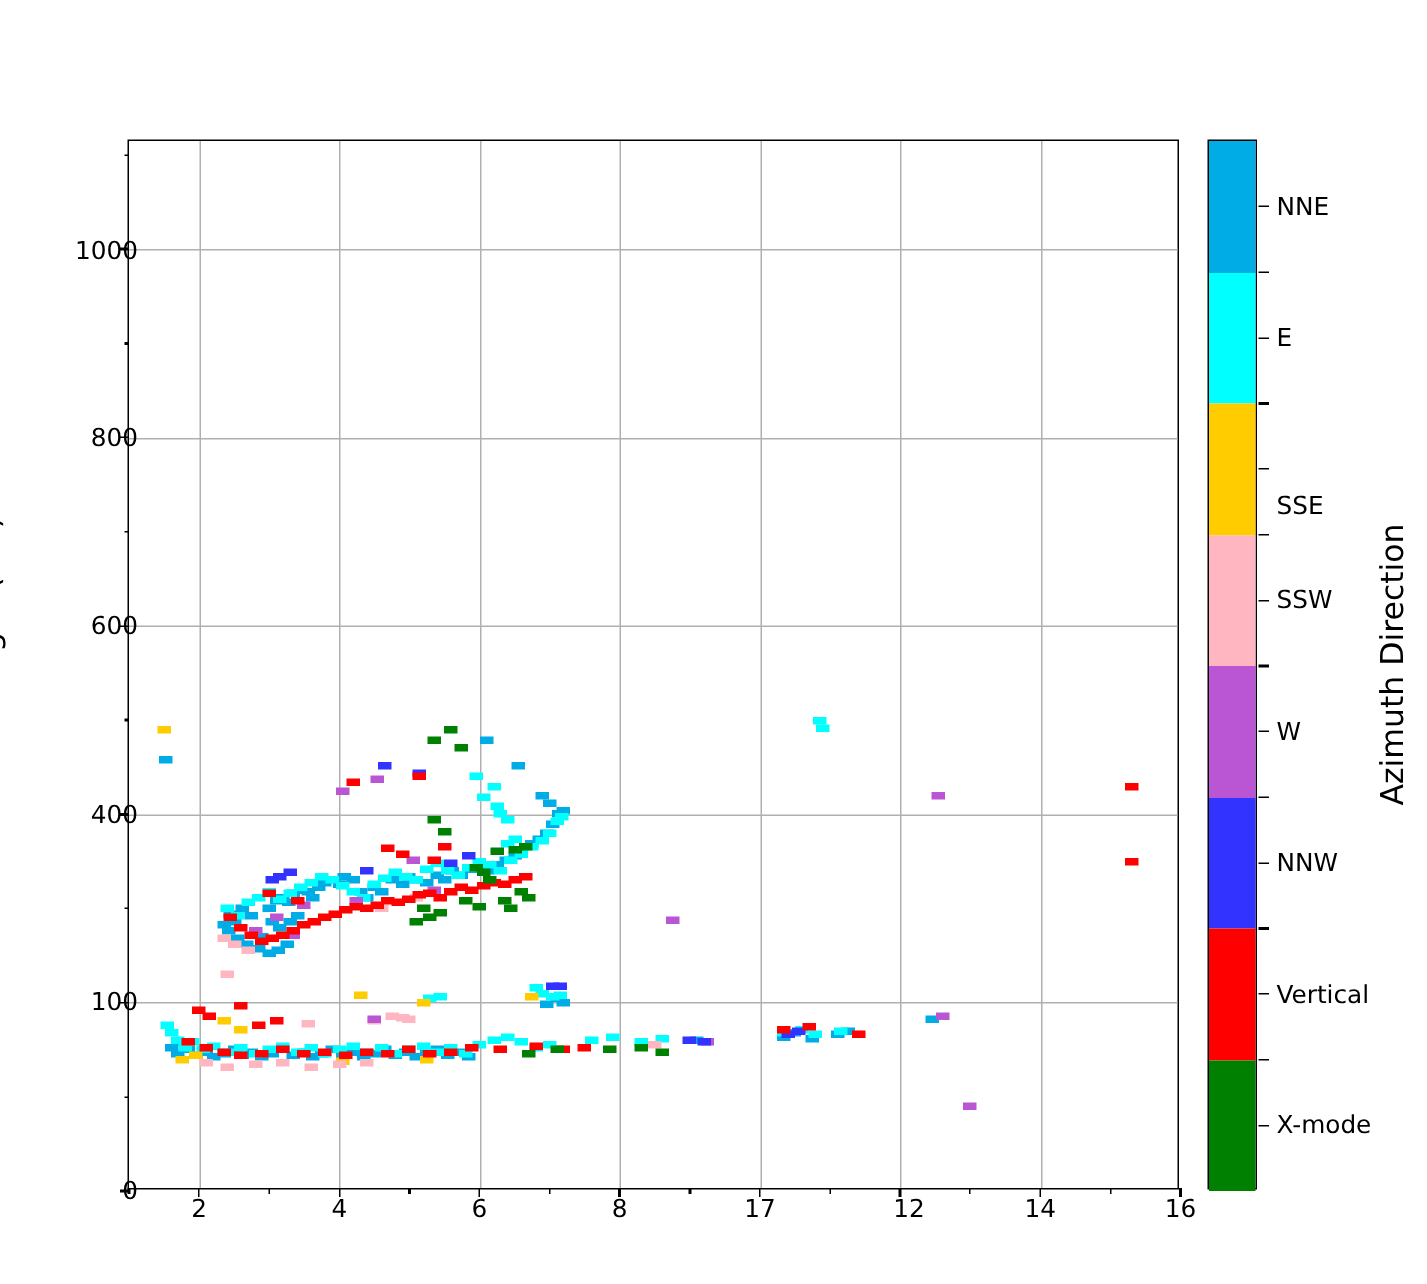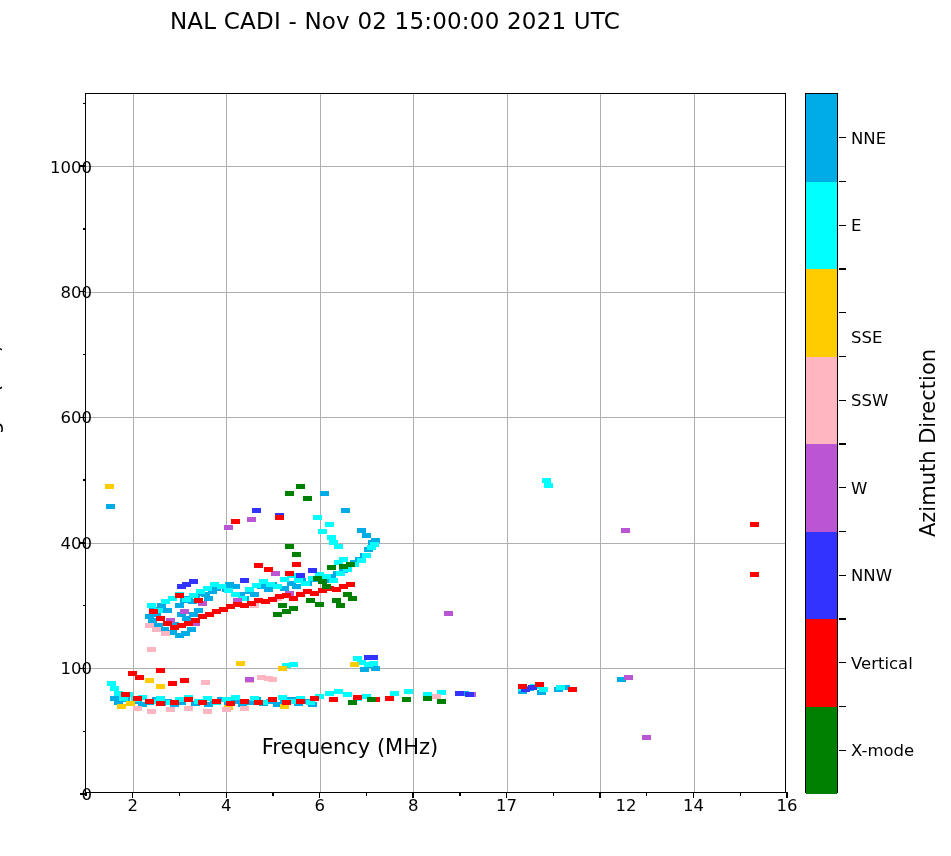--- a/index.html
+++ b/index.html
@@ -46,21 +46,20 @@
         font-size:16.5px;white-space:nowrap;}
   #cbtitle{position:absolute;left:928px;top:443px;
            transform:translate(-50%,-50%) rotate(-90deg);transform-origin:center;
            font-size:21px;white-space:nowrap;}
 </style>
 </head>
 <body>
 
 <div id="root">
 
-  <div id="title">NAL CADI - Nov 02 15:00:00 2021 UTC</div>
 
   <div id="plot">
     <div id="grid">
         <div class="gl v" style="left: 46.7333px;"></div>
         <div class="gl v" style="left: 140.2px;"></div>
         <div class="gl v" style="left: 233.667px;"></div>
         <div class="gl v" style="left: 327.133px;"></div>
         <div class="gl v" style="left: 420.6px;"></div>
         <div class="gl v" style="left: 514.067px;"></div>
         <div class="gl v" style="left: 607.533px;"></div>
@@ -419,21 +418,21 @@
       <div class="tlbl xlbl" style="left: 46.7333px;">2</div>
       <div class="tick tk-x" style="left: 139.5px;"></div>
       <div class="tlbl xlbl" style="left: 140.2px;">4</div>
       <div class="tick tk-x" style="left: 232.967px;"></div>
       <div class="tlbl xlbl" style="left: 233.667px;">6</div>
       <div class="tick tk-x" style="left: 326.433px;"></div>
       <div class="tlbl xlbl" style="left: 327.133px;">8</div>
       <div class="tick tk-x" style="left: 419.9px;"></div>
       <div class="tlbl xlbl" style="left: 420.6px;">17</div>
       <div class="tick tk-x" style="left: 513.367px;"></div>
-      <div class="tlbl xlbl" style="left: 540px;">12</div>
+      <div class="tlbl xlbl" style="left: 520px;">12</div>
       <div class="tick tk-x" style="left: 606.833px;"></div>
       <div class="tlbl xlbl" style="left: 607.533px;">14</div>
       <div class="tick tk-x" style="left: 700.3px;"></div>
       <div class="tlbl xlbl" style="left: 701px;">16</div>
       <div class="tick tk-xm" style="left: -0.7px;"></div>
       <div class="tick tk-xm" style="left: 92.7667px;"></div>
       <div class="tick tk-xm" style="left: 186.233px;"></div>
       <div class="tick tk-xm" style="left: 279.7px;"></div>
       <div class="tick tk-xm" style="left: 373.167px;"></div>
       <div class="tick tk-xm" style="left: 466.633px;"></div>
@@ -453,21 +452,20 @@
       <div class="tlbl ylbl" style="top: 73px;">1000</div>
       <div class="tick tk-ym" style="top: 636.52px;"></div>
       <div class="tick tk-ym" style="top: 510.959px;"></div>
       <div class="tick tk-ym" style="top: 385.399px;"></div>
       <div class="tick tk-ym" style="top: 259.838px;"></div>
       <div class="tick tk-ym" style="top: 134.278px;"></div>
       <div class="tick tk-ym" style="top: 8.71704px;"></div>
     </div>
 
   <div id="ytitle">Virtual height (km)</div>
-  <div id="xtitle">Frequency (MHz)</div>
 
   <div id="cbar">
       <div class="cseg" style="top: 0px; height: 87.5px; background: rgb(0, 172, 230);"></div>
       <div class="ctick" style="top: 43.05px;"></div>
       <div class="clbl" style="top: 43.75px;">NNE</div>
       <div class="cseg" style="top: 87.5px; height: 87.5px; background: rgb(0, 255, 255);"></div>
       <div class="ctick" style="top: 130.55px;"></div>
       <div class="clbl" style="top: 131.25px;">E</div>
       <div class="ctick" style="top: 86.8px;"></div>
       <div class="cseg" style="top: 175px; height: 87.5px; background: rgb(255, 204, 0);"></div>

